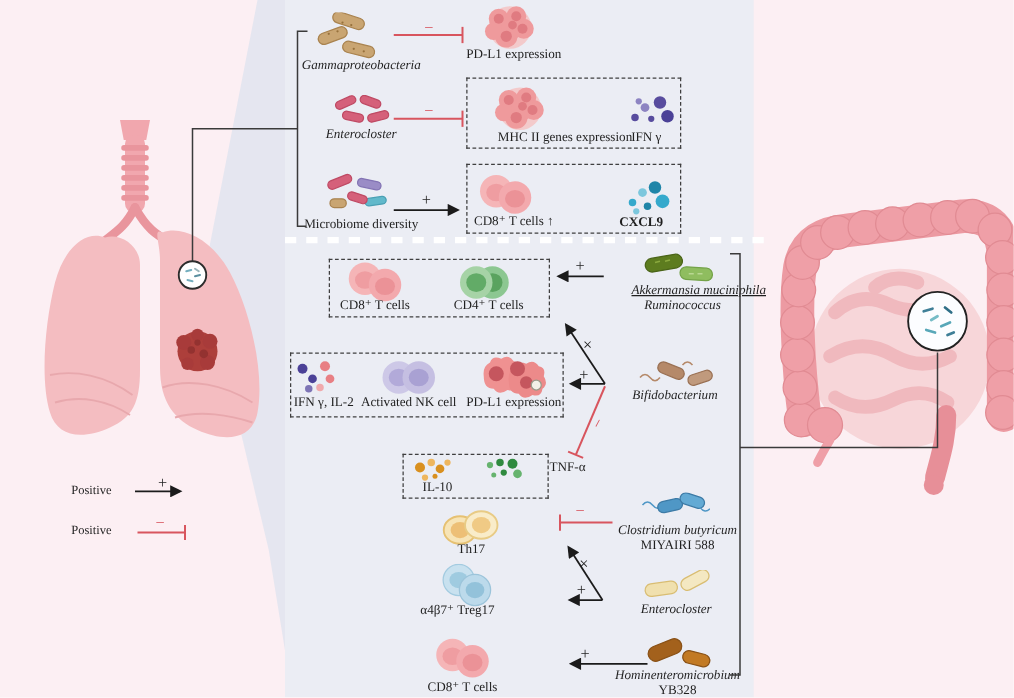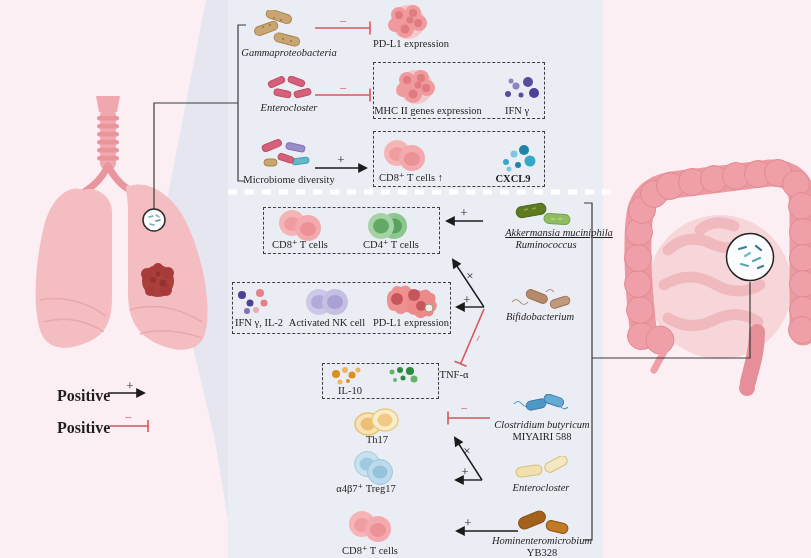--- a/index.html
+++ b/index.html
@@ -7,21 +7,21 @@
           background:#fceff3;font-family:"Liberation Serif","DejaVu Serif",serif;color:#1f1f1f;}
   .panel{position:absolute;left:228px;top:0;width:375px;height:558px;background:#ebedf4;}
   .layer{position:absolute;left:0;top:0;}
   .dbox{position:absolute;border:1.3px dashed #3f3f3f;background:transparent;}
   .lbl{position:absolute;transform:translateX(-50%);white-space:nowrap;
        font-size:10.5px;line-height:1.1;text-align:right;}
   .it{font-style:italic;}
   .sign{position:absolute;transform:translateX(-50%);font-size:13px;line-height:1;}
   .sign.red{color:#d8555e;}
   .sign.rot{transform:translateX(-50%) rotate(-62deg);}
-  .legend-lbl{position:absolute;font-weight:bold;font-size:16px;}
+  .legend-lbl{position:absolute;font-weight:normal;font-size:10px;}
   .icon{position:absolute;}
 </style>
 </head>
 <body>
 
 <div class="canvas">
 
   <svg class="layer" width="811" height="558">
     <polygon points="163,221 206,0 232,0 232,545 215,440" fill="#dfe3ef" opacity="0.8"></polygon>
   </svg>
@@ -309,21 +309,21 @@
   <svg class="icon" style="left:346px;top:508px;" width="48" height="38">
     <circle cx="16" cy="16" r="13" fill="#f5b5b7"></circle>
       <ellipse cx="16" cy="17" rx="8" ry="7" fill="#ef9da1"></ellipse>
     <circle cx="32" cy="21" r="13" fill="#f3a9ad"></circle>
       <ellipse cx="32" cy="22" rx="8" ry="7" fill="#eb9297"></ellipse>
   </svg>
 
   <div class="lbl it" style="left:289px;top:47px;">Gammaproteobacteria</div>
   <div class="lbl" style="left:411px;top:38px;">PD-L1 expression</div>
   <div class="lbl it" style="left:289px;top:102px;">Enterocloster</div>
-  <div class="lbl" style="left:428px;top:105px;font-family:Liberation Serif, serif;">MHC II genes expression</div>
+  <div class="lbl" style="left:452px;top:105px;font-family:Liberation Serif, serif;">MHC II genes expression</div>
   <div class="lbl" style="left:517px;top:105px;">IFN γ</div>
   <div class="lbl" style="left:289px;top:174px;">Microbiome diversity</div>
   <div class="lbl" style="left:411px;top:172px;">CD8⁺ T cells ↑</div>
   <div class="lbl" style="left:513px;top:173px;font-weight:bold;">CXCL9</div>
 
   <div class="lbl" style="left:300px;top:239px;">CD8⁺ T cells</div>
   <div class="lbl" style="left:391px;top:239px;">CD4⁺ T cells</div>
   <div class="lbl it" style="left:559px;top:227px;text-decoration:underline;">Akkermansia muciniphila</div>
   <div class="lbl it" style="left:546px;top:239px;">Ruminococcus</div>
 

